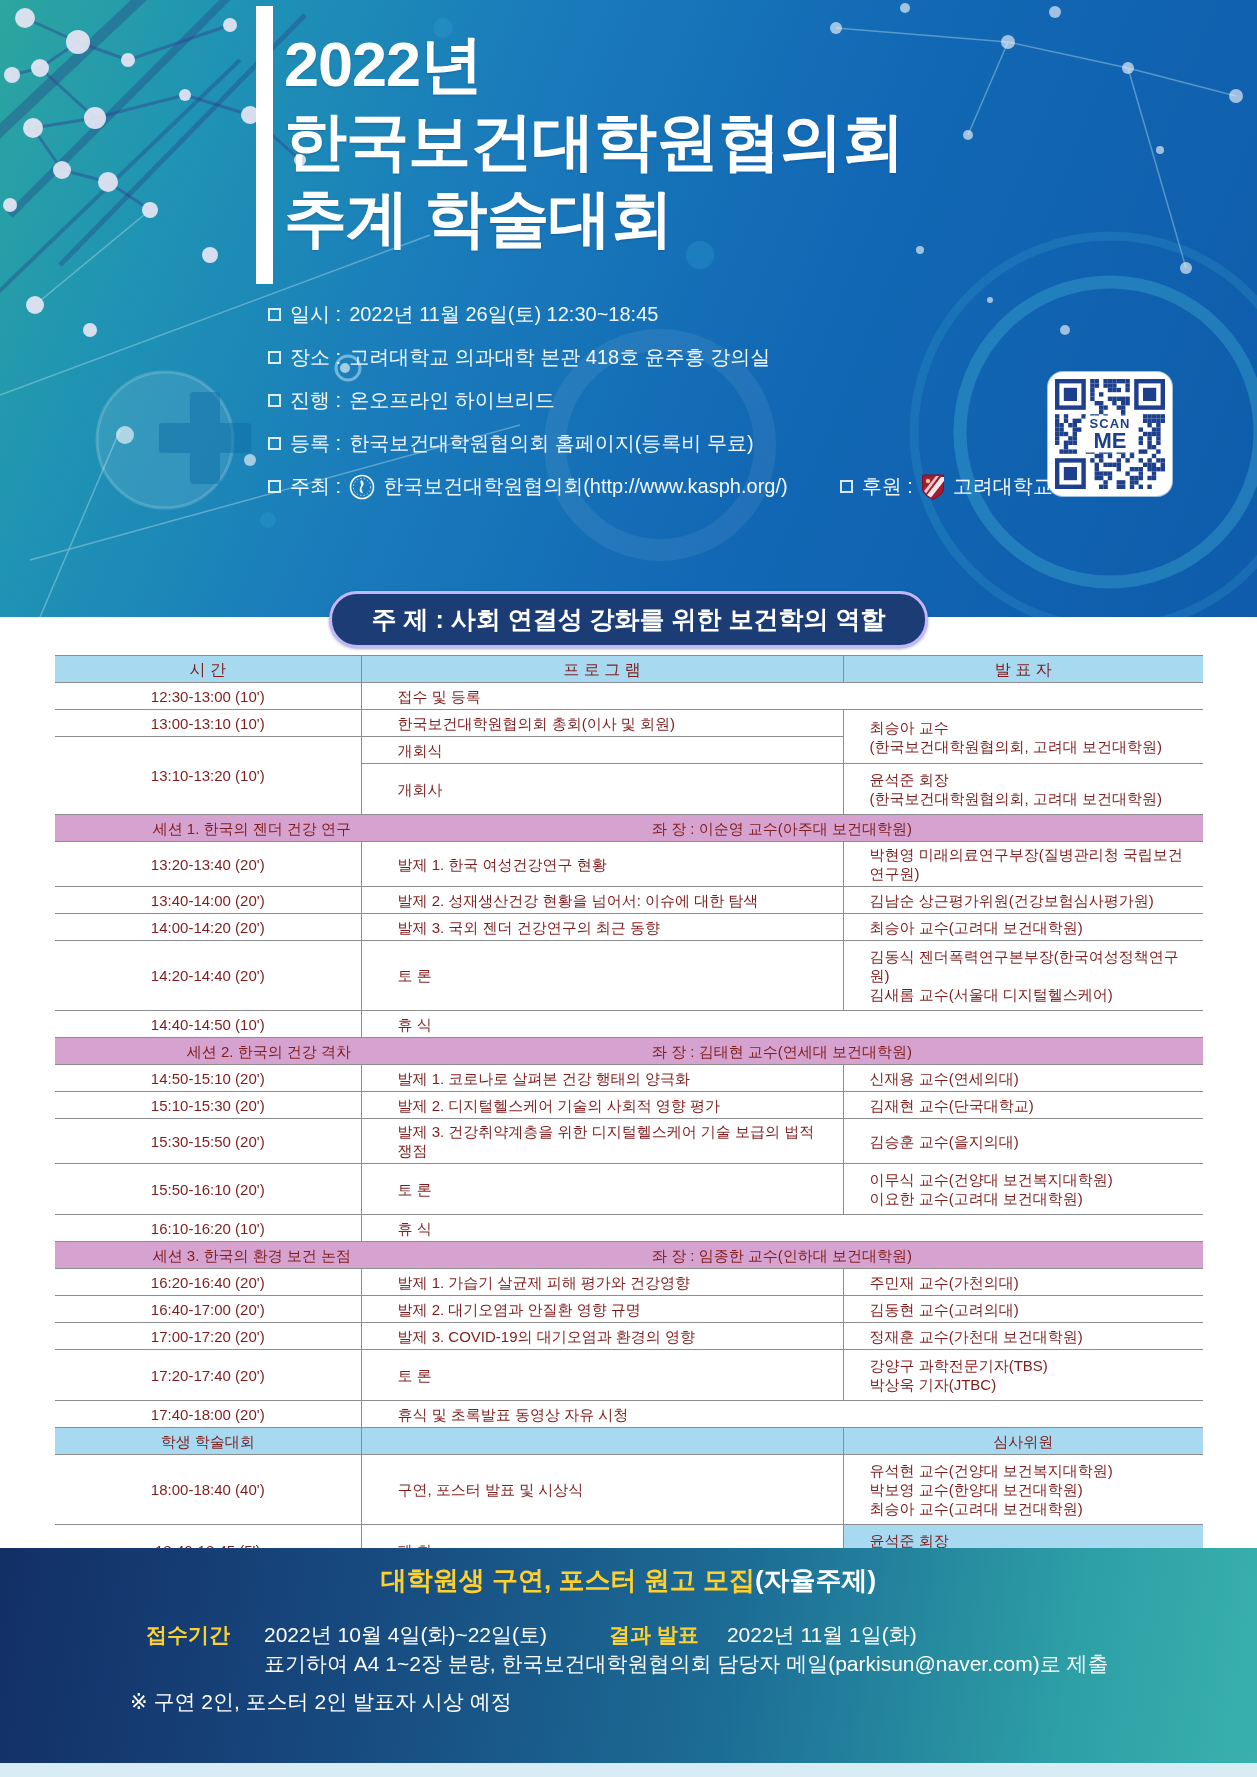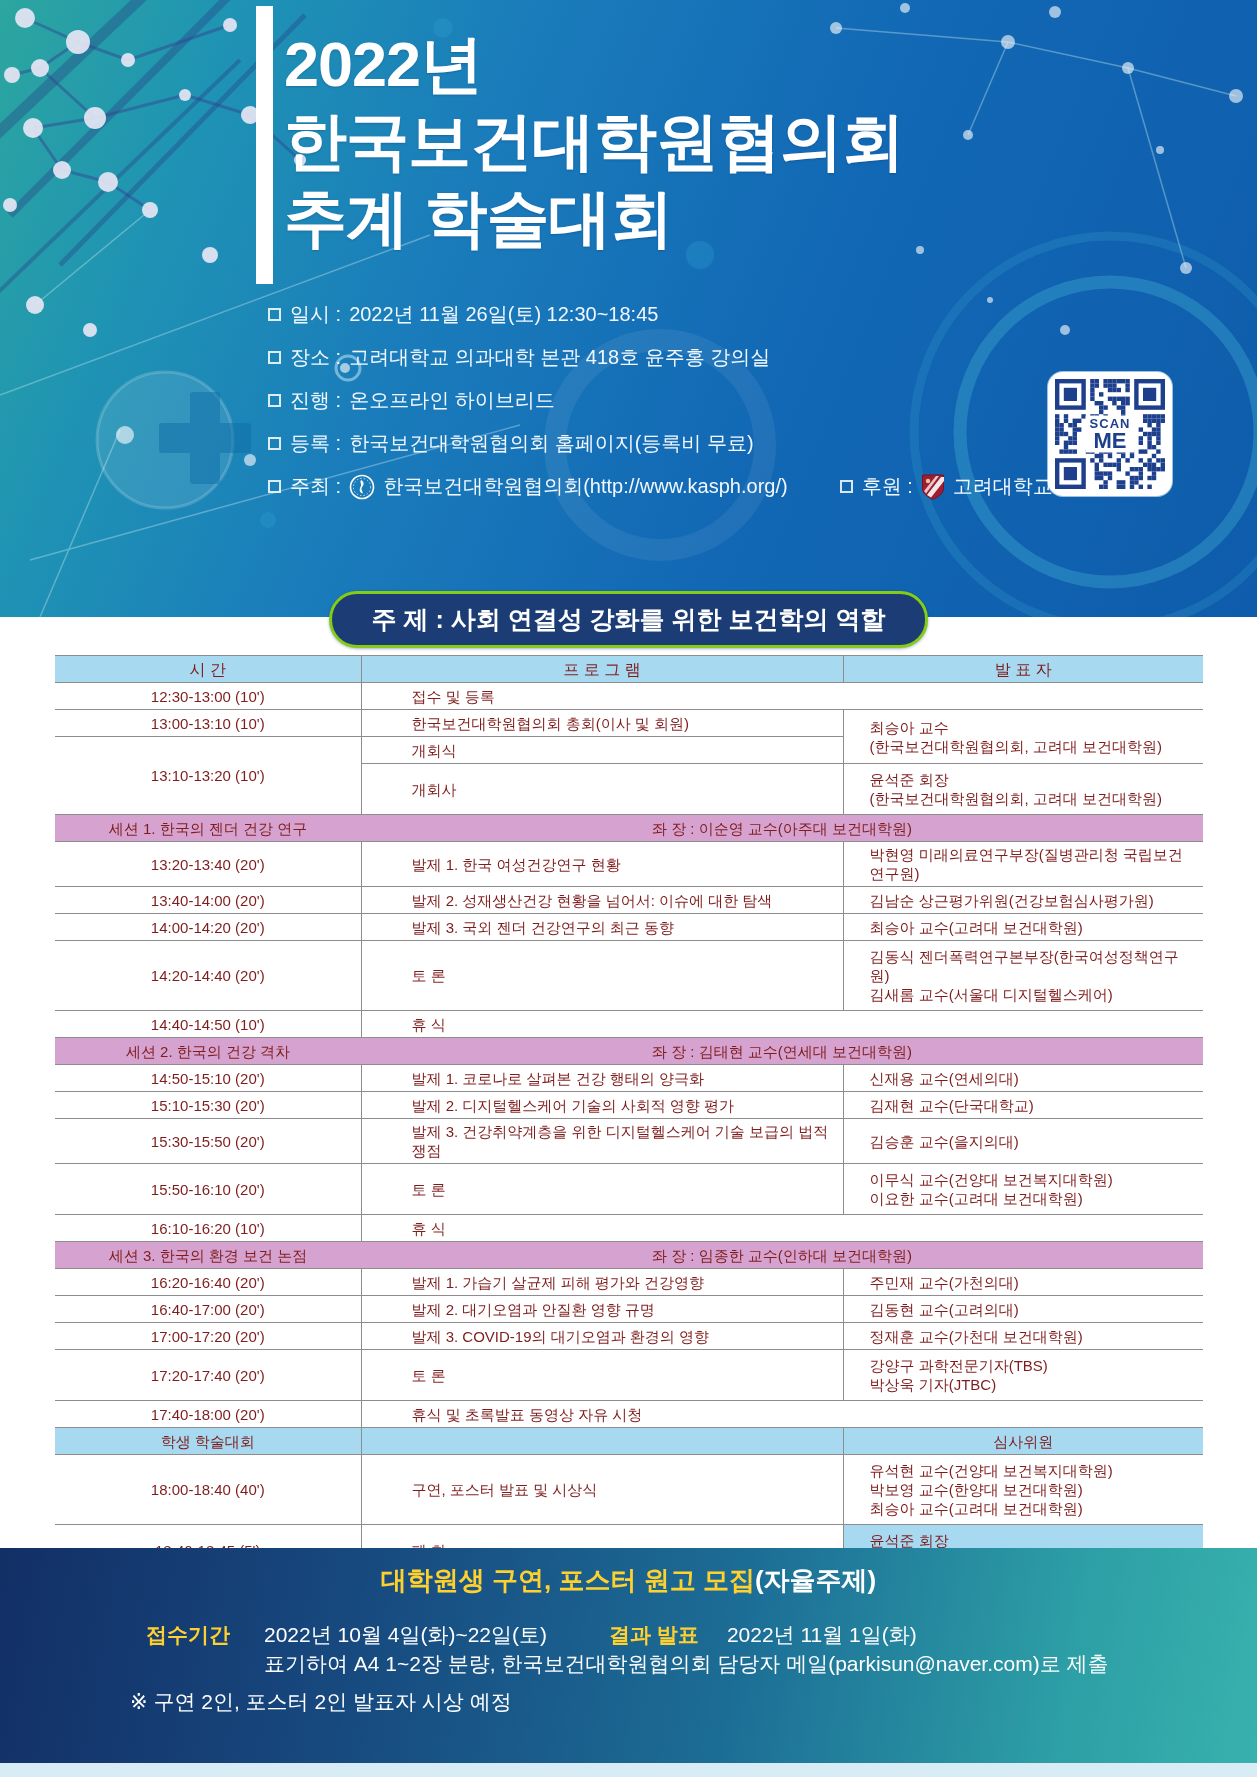--- a/index.html
+++ b/index.html
@@ -25,37 +25,37 @@
   .qr{position:absolute;left:1048px;top:372px;width:124px;height:124px;background:#ffffff;
       border-radius:15px;box-shadow:0 0 0 1px rgba(255,255,255,.6);}
   .qr svg{position:absolute;left:7px;top:7px;}
   .qr-label{position:absolute;left:50%;top:50%;transform:translate(-50%,-50%);
             background:#ffffff;padding:1px 4px;text-align:center;color:#1d3f8c;line-height:1;}
   .qr-label .l1{font-size:13px;font-weight:700;letter-spacing:1px;}
   .qr-label .l2{font-size:22px;font-weight:700;letter-spacing:0;}
 
   
   .theme-pill{position:absolute;top:591px;left:50%;transform:translateX(-50%);z-index:4;
-    background:#1b3c74;border:3px solid #84cc16;border-radius:28px;padding:9px 40px;
+    background:#1b3c74;border:3px solid #c4b5fd;border-radius:28px;padding:9px 40px;
     color:#ffffff;font-size:25px;font-weight:700;white-space:nowrap;
     box-shadow:0 1px 3px rgba(0,30,70,.35);}
 
   
   .schedule-wrap{position:absolute;left:55px;top:655px;width:1148px;}
   table.schedule{border-collapse:collapse;table-layout:fixed;width:1148px;color:#7f1d1d;font-size:15px;}
   .schedule td,.schedule th{border:1px solid #8d8d8d;padding:3px 10px;line-height:19px;vertical-align:middle;height:27px;box-sizing:border-box;font-weight:400;}
   .schedule tr>*:first-child{border-left:none;}
   .schedule tr>*:last-child{border-right:none;}
   .schedule thead th{background:#a7d9f1;text-align:center;font-size:16px;font-weight:500;}
   td.t{text-align:center;}
-  td.p{padding-left:50px;margin-left:32px;}
+  td.p{padding-left:36px;margin-left:32px;}
   td.s{padding-left:26px;}
   tr.tall td{padding-top:6px;padding-bottom:6px;}
   tr.session td{background:#d6a3d0;border-left:none;border-right:none;font-weight:500;}
-  tr.session .sess-title{text-align:center;}
+  tr.session .sess-title{text-align:right;}
   tr.session .sess-chair{text-align:center;}
   tr.subheader td{background:#a7d9f1;text-align:center;font-weight:500;}
   td.hl{background:#a7d9f1;}
   .schedule tbody tr:last-child td{border-bottom:1.5px solid #777777;}
 
   
   .footer{position:absolute;left:0;top:1548px;width:1257px;height:247px;
     background:linear-gradient(100deg,#122f66 0%,#17497f 28%,#1c6d96 58%,#2d9fa6 84%,#38b2ae 100%);
     color:#ffffff;}
   .f-title{margin-top:15px;text-align:center;font-size:26px;font-weight:700;}

